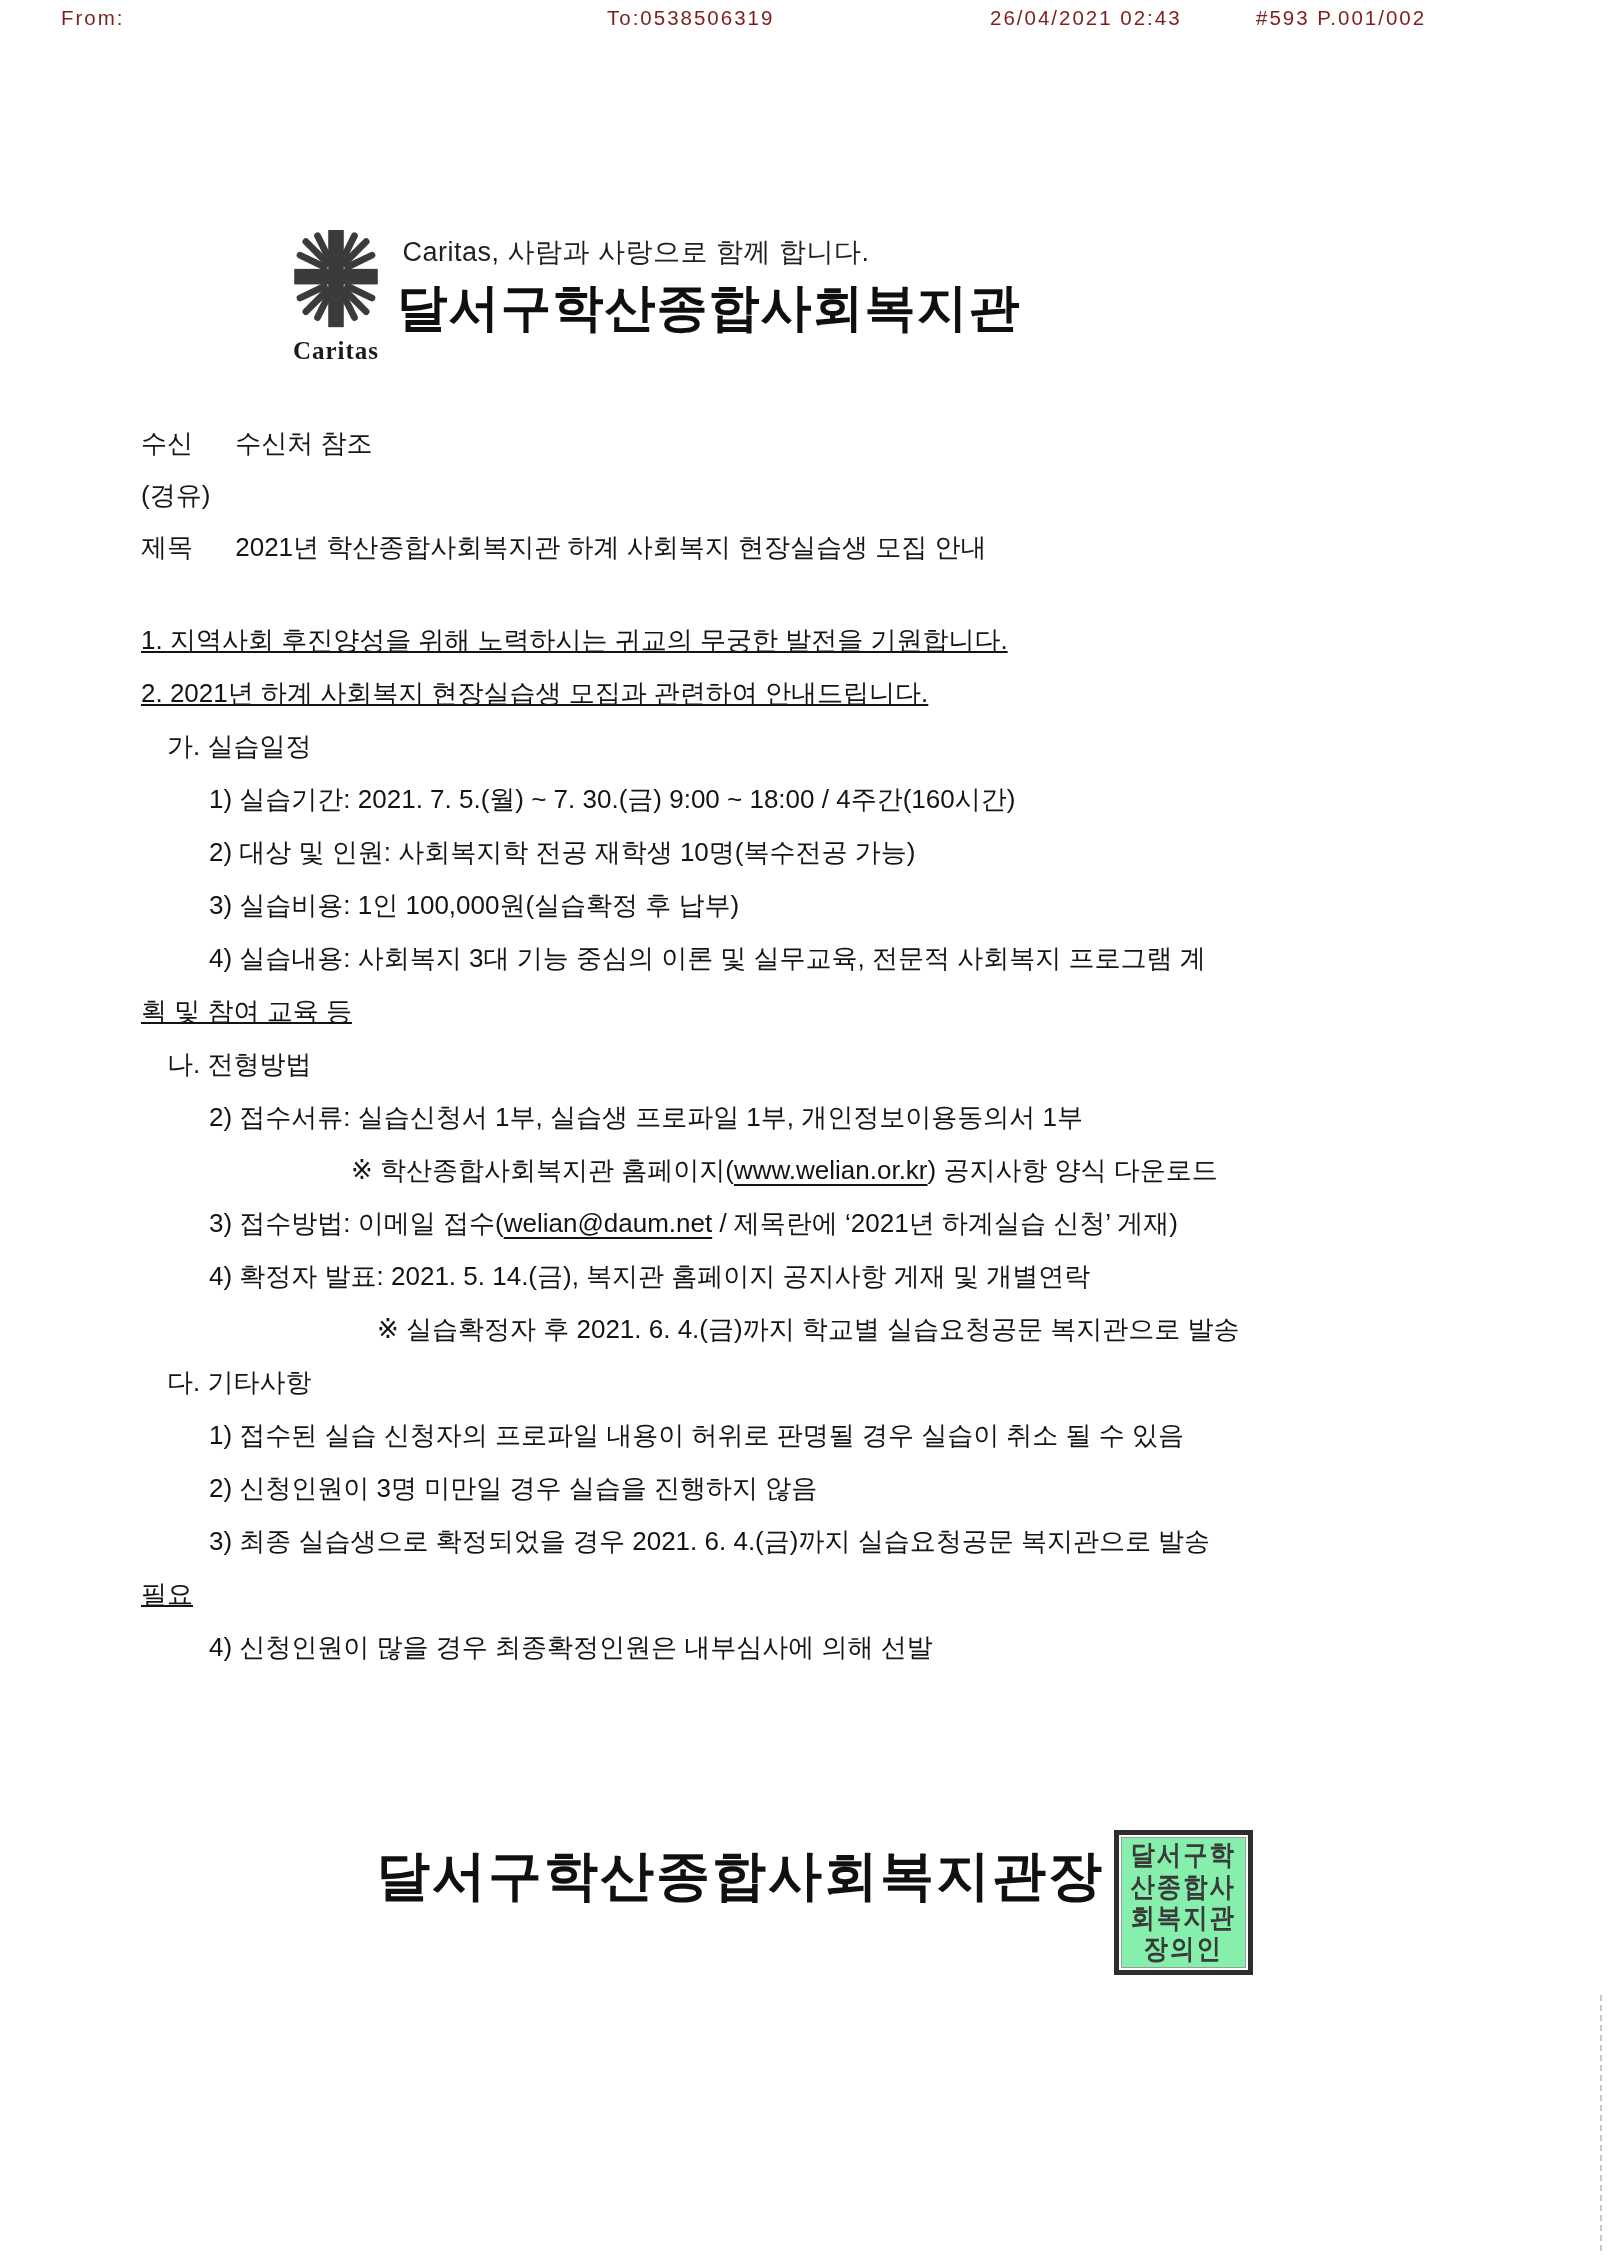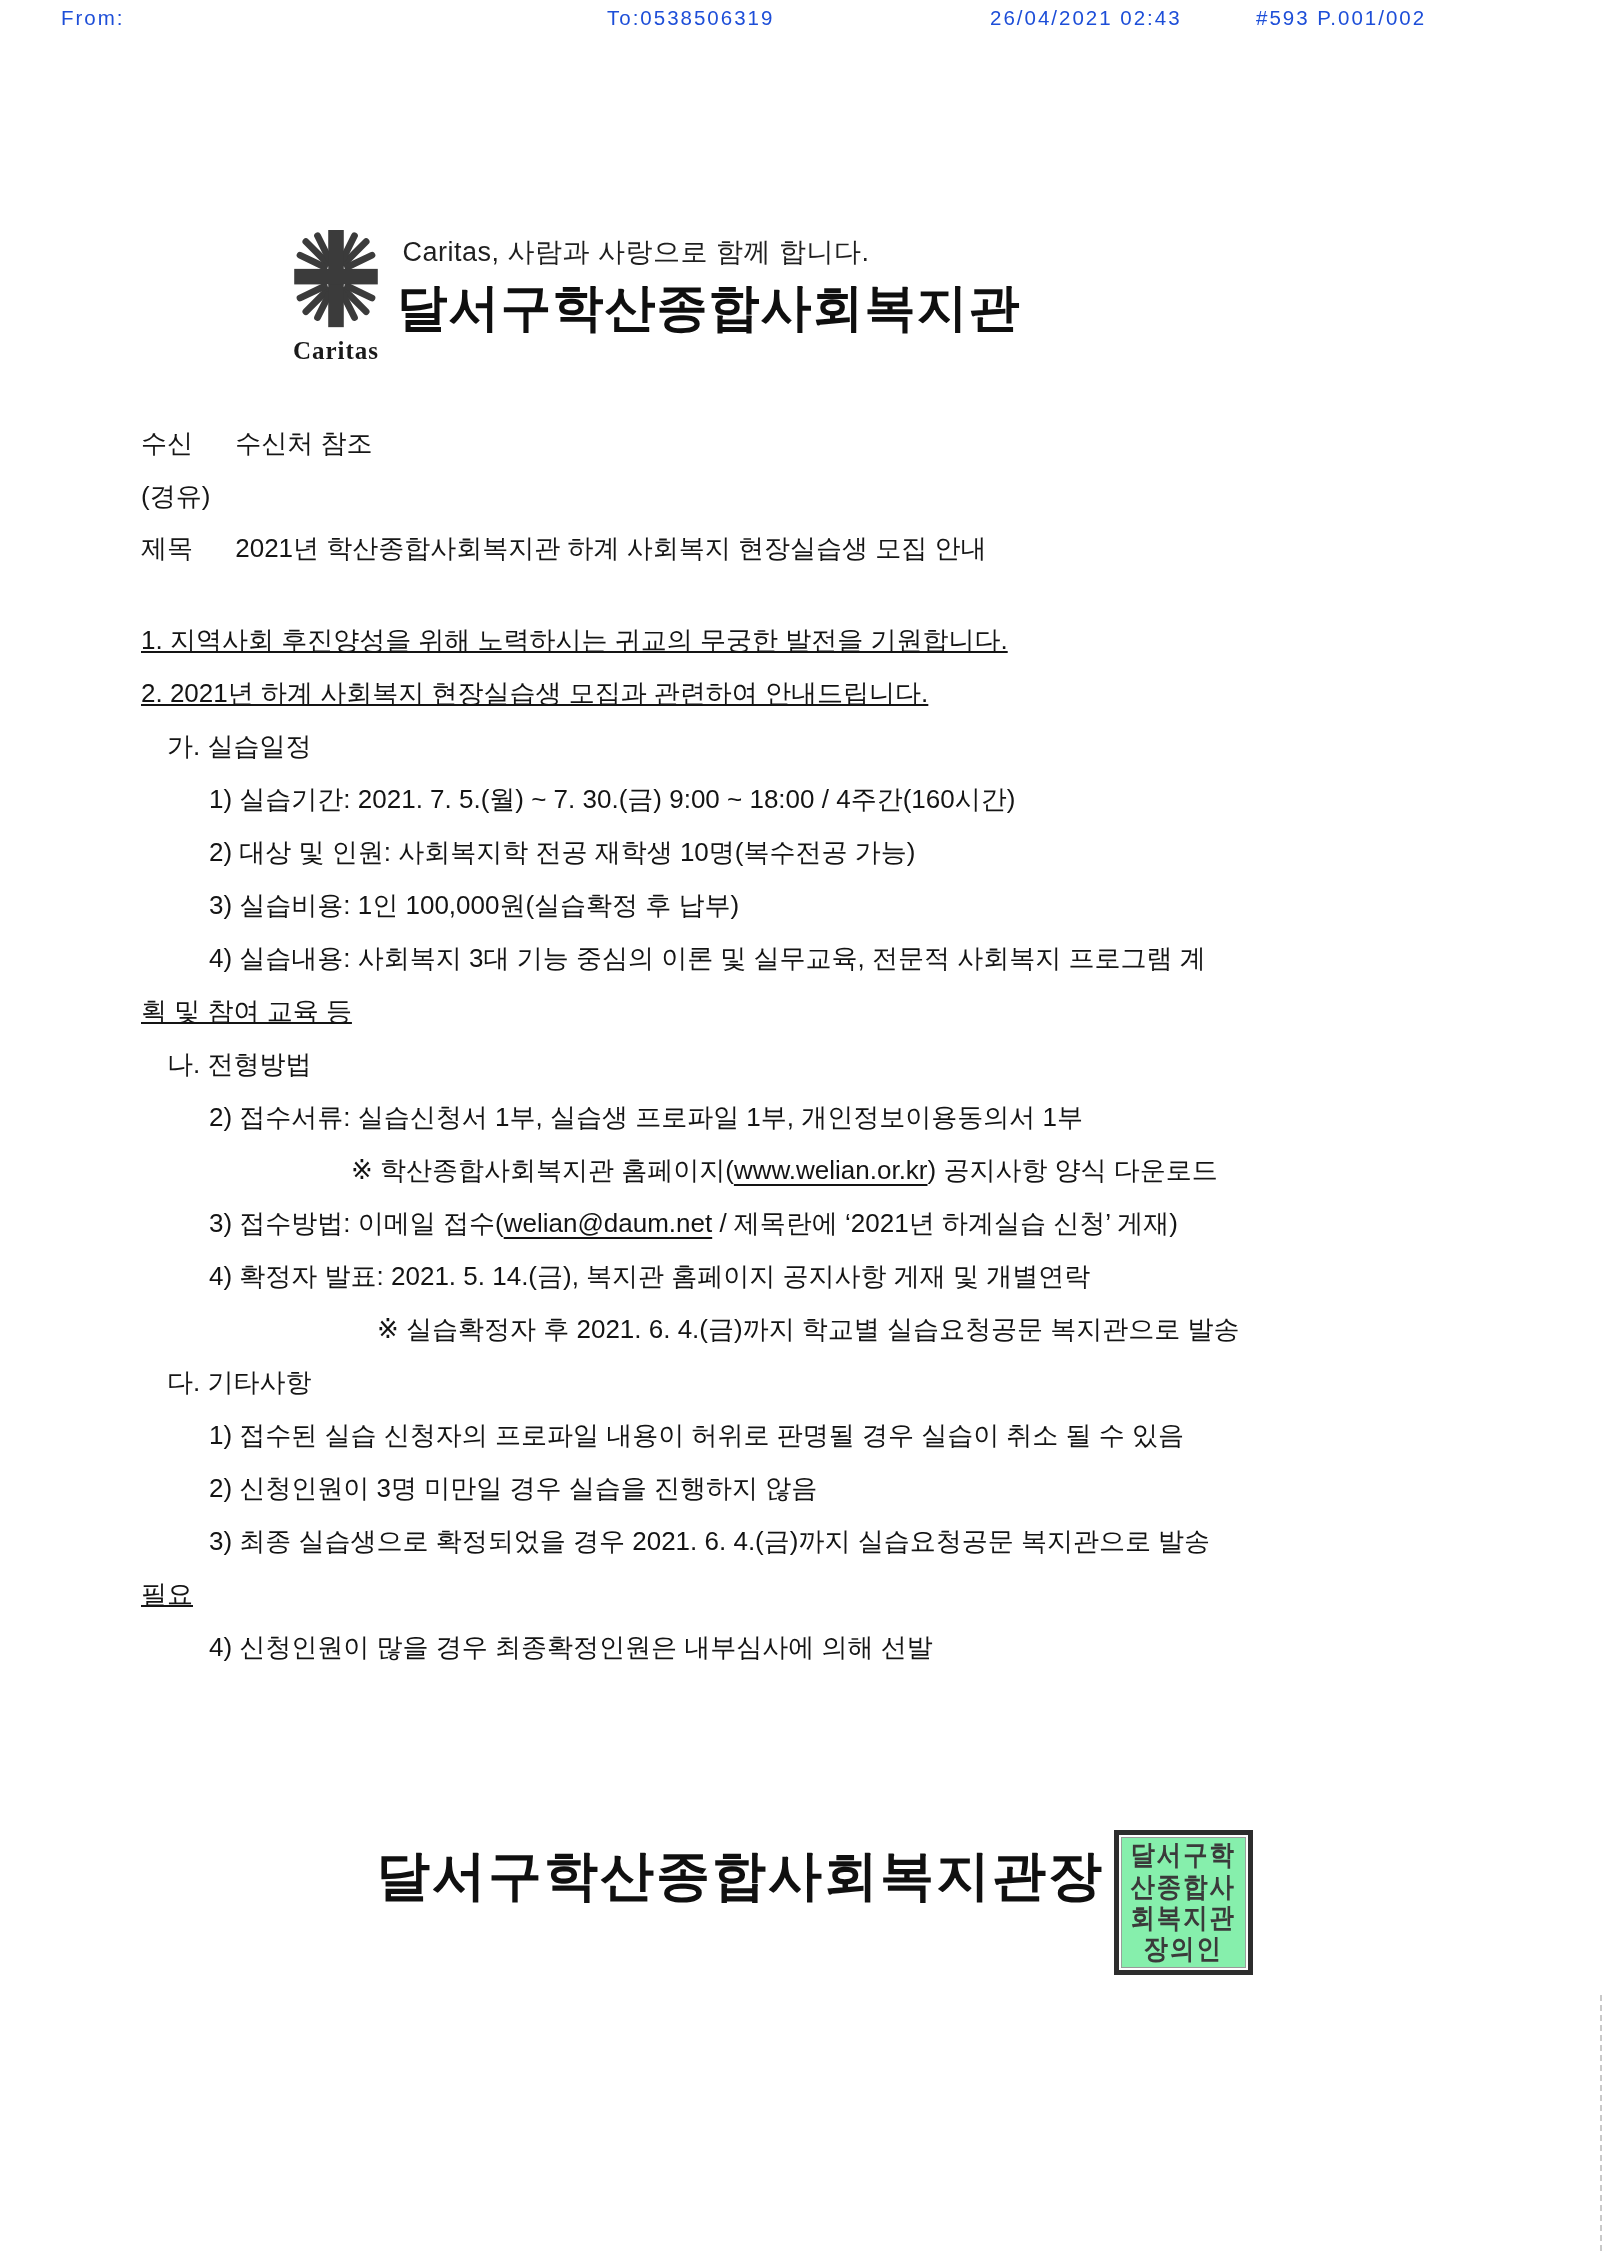--- a/index.html
+++ b/index.html
@@ -7,41 +7,41 @@
     position:relative;
     width:1620px;height:2261px;
     margin:0 auto;
     background:#ffffff;
     font-family:"Liberation Sans","DejaVu Sans",sans-serif;
     color:#141414;
     overflow:hidden;
   }
   
   .fax-header{position:absolute;top:5.9px;left:0;width:100%;height:29px;
-    font-size:20.5px;color:#1d4ed8;letter-spacing:2px;}
+    font-size:20.5px;color:#7f1d1d;letter-spacing:2px;}
   .fax-header span{position:absolute;top:0;white-space:nowrap;}
   .fx-from{left:61px;}
   .fx-to{left:607px;}
   .fx-datetime{left:990px;}
   .fx-page{left:1256px;}
 
   
   .letterhead{position:absolute;left:291px;top:230px;display:flex;align-items:flex-start;}
   .logo-mark{width:90px;text-align:center;flex:0 0 auto;}
   .logo-mark svg{display:block;margin:0 auto;}
   .logo-caption{font-family:"Liberation Serif","DejaVu Serif",serif;
     font-size:25px;font-weight:bold;color:#1a1a1a;margin-top:4px;letter-spacing:1px;}
   .letterhead-text{margin-left:15.6px;}
   .slogan{font-size:27px;color:#1f1f1f;margin:3.9px 0 9.8px 5.9px;letter-spacing:0.5px;}
   .org-name{font-size:51px;font-weight:bold;color:#0f0f0f;letter-spacing:1px;line-height:1.1;}
 
   
   .meta-block{position:absolute;left:141px;top:417px;font-size:26px;color:#161616;}
   .meta-line{line-height:52px;white-space:nowrap;}
-  .meta-label{display:inline-block;font-family:Liberation Serif, serif;}
+  .meta-label{display:inline-block;}
   .meta-value{display:inline-block;margin-left:35px;}
 
   
   .body-block{position:absolute;left:141px;top:614px;width:1468px;
     font-size:26px;color:#141414;}
   .line{line-height:53px;white-space:pre-wrap;}
   .indent-0{padding-left:0;text-decoration:underline;}
   .indent-1{padding-left:26px;}
   .indent-2{padding-left:68px;}
   .indent-3{padding-left:210px;}

